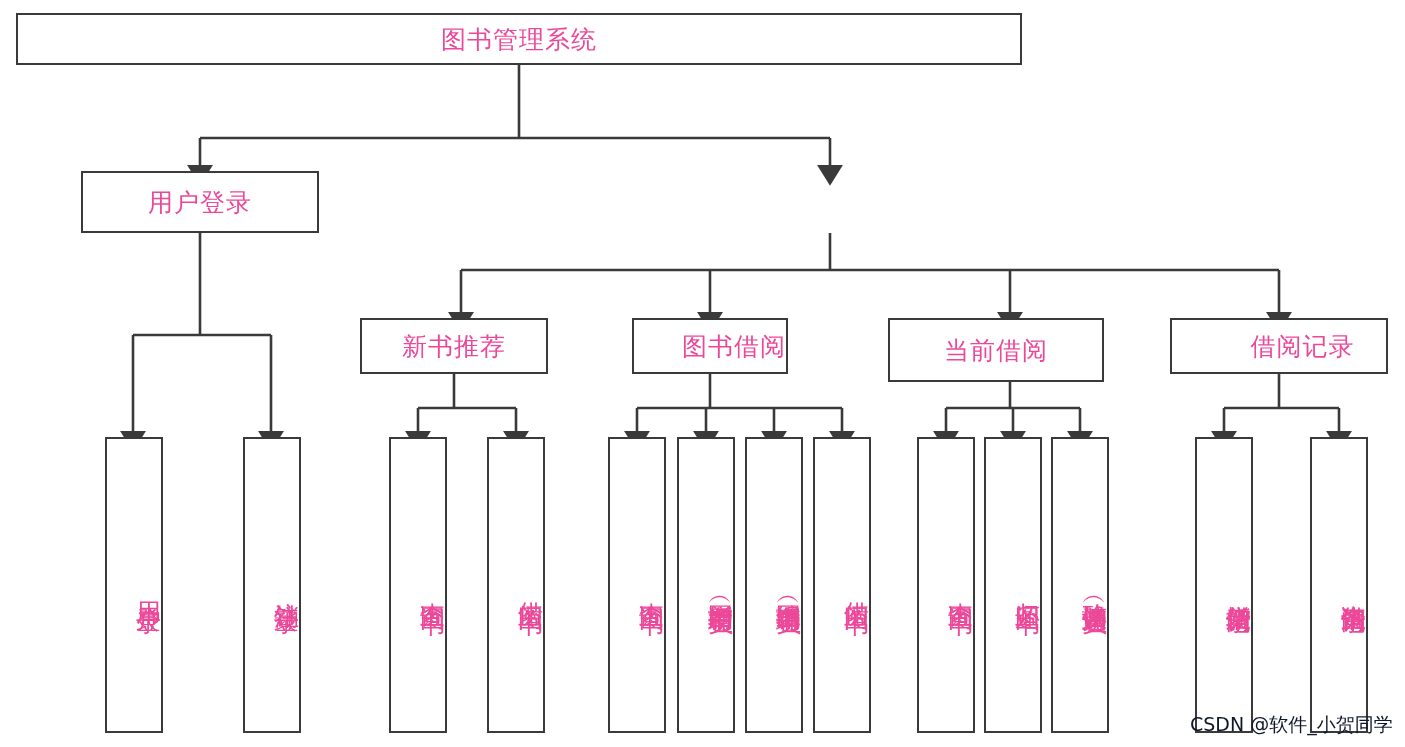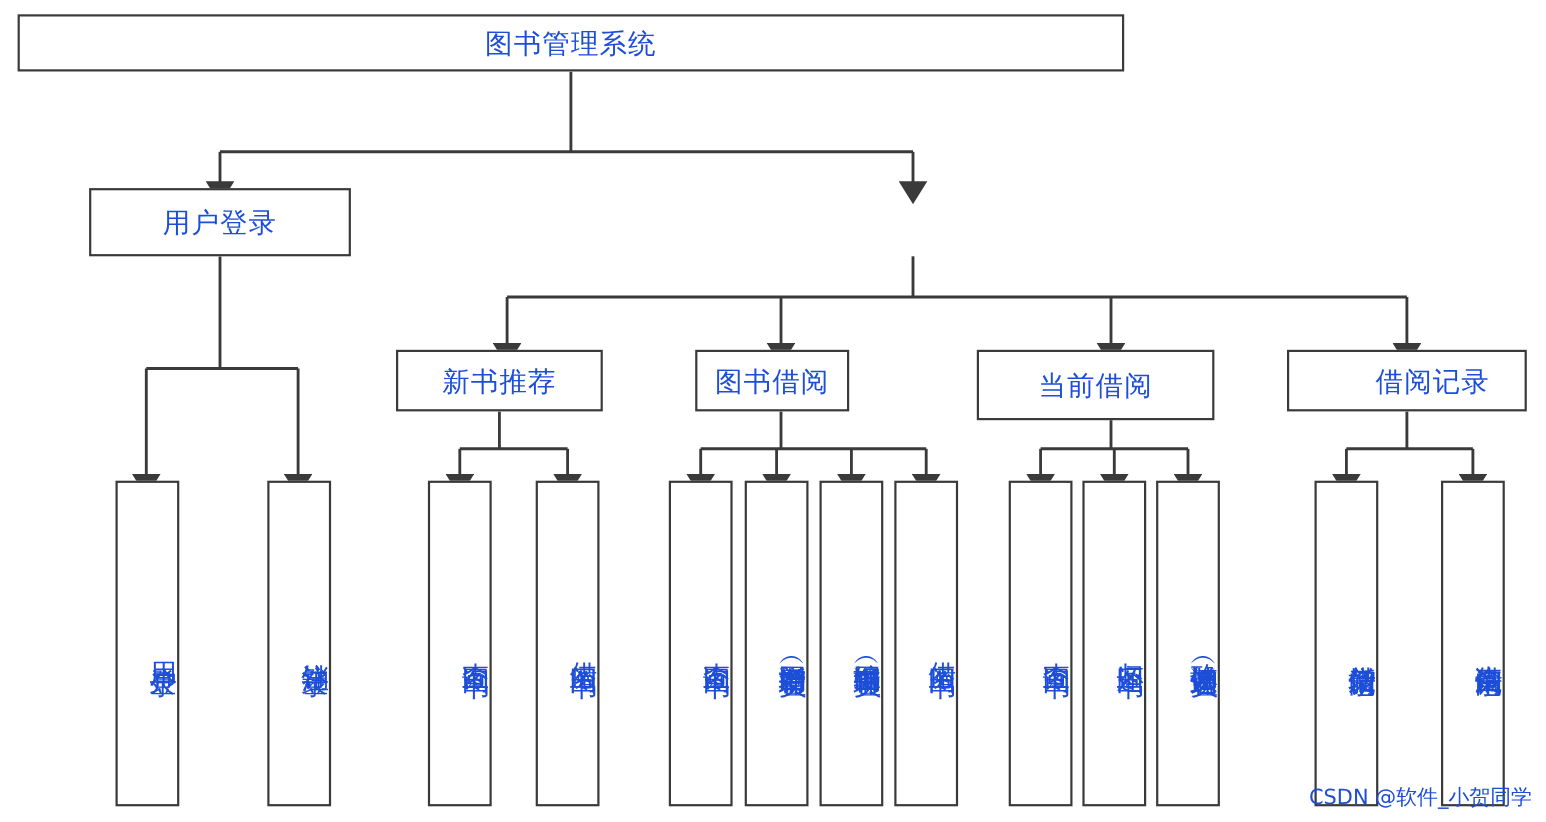--- a/index.html
+++ b/index.html
@@ -10,40 +10,40 @@
   }
   #stage{position:absolute;left:0;top:0;width:1405px;height:747px;}
   svg#wires{position:absolute;left:0;top:0;width:1405px;height:747px;pointer-events:none;}
 
   .node{
     position:absolute;
     box-sizing:border-box;
     background:#ffffff;
     border:2px solid #3a3a3a;
     display:flex;align-items:center;justify-content:center;
-    color:#1d4ed8;
+    color:#ec4899;
     z-index:2;
   }
   .node.h{ font-size:25px; letter-spacing:1px; }
   .node.v{
     writing-mode:vertical-rl;
     text-orientation:upright;
     font-size:25px;
     letter-spacing:3px;
     align-items:flex-start;
     justify-content:center;
     padding-top:6px;
     line-height:1;
   }
   .node.v.tight{ letter-spacing:1px; }
   .watermark{
     position:absolute;
     left:1190px;top:712px;
     font-size:19px;
-    color:#1d4ed8;
+    color:#0f172a;
     white-space:nowrap;
     z-index:3;
     font-family:"DejaVu Sans","Liberation Sans",sans-serif;
   }
 </style>
 </head>
 <body>
 
 <div id="stage">
 
@@ -102,21 +102,21 @@
     <span>图书管理系统</span>
   </div>
 
   <div class="node h" style="left:81px;top:171px;width:238px;height:62px;">
     <span>用户登录</span>
   </div>
 
   <div class="node h" style="left:360px;top:318px;width:188px;height:56px;">
     <span>新书推荐</span>
   </div>
-  <div class="node h" style="left:632px;top:318px;width:140px;height:56px;">
+  <div class="node h" style="left:632px;top:318px;width:156px;height:56px;justify-content:flex-end;">
     <span>图书借阅</span>
   </div>
   <div class="node h" style="left:888px;top:318px;width:216px;height:64px;text-align:center;">
     <span>当前借阅</span>
   </div>
   <div class="node h" style="left:1170px;top:318px;width:218px;height:56px;padding-left:47px;">
     <span>借阅记录</span>
   </div>
 
   <div class="node v" style="left:105px;top:437px;width:58px;height:296px;">

